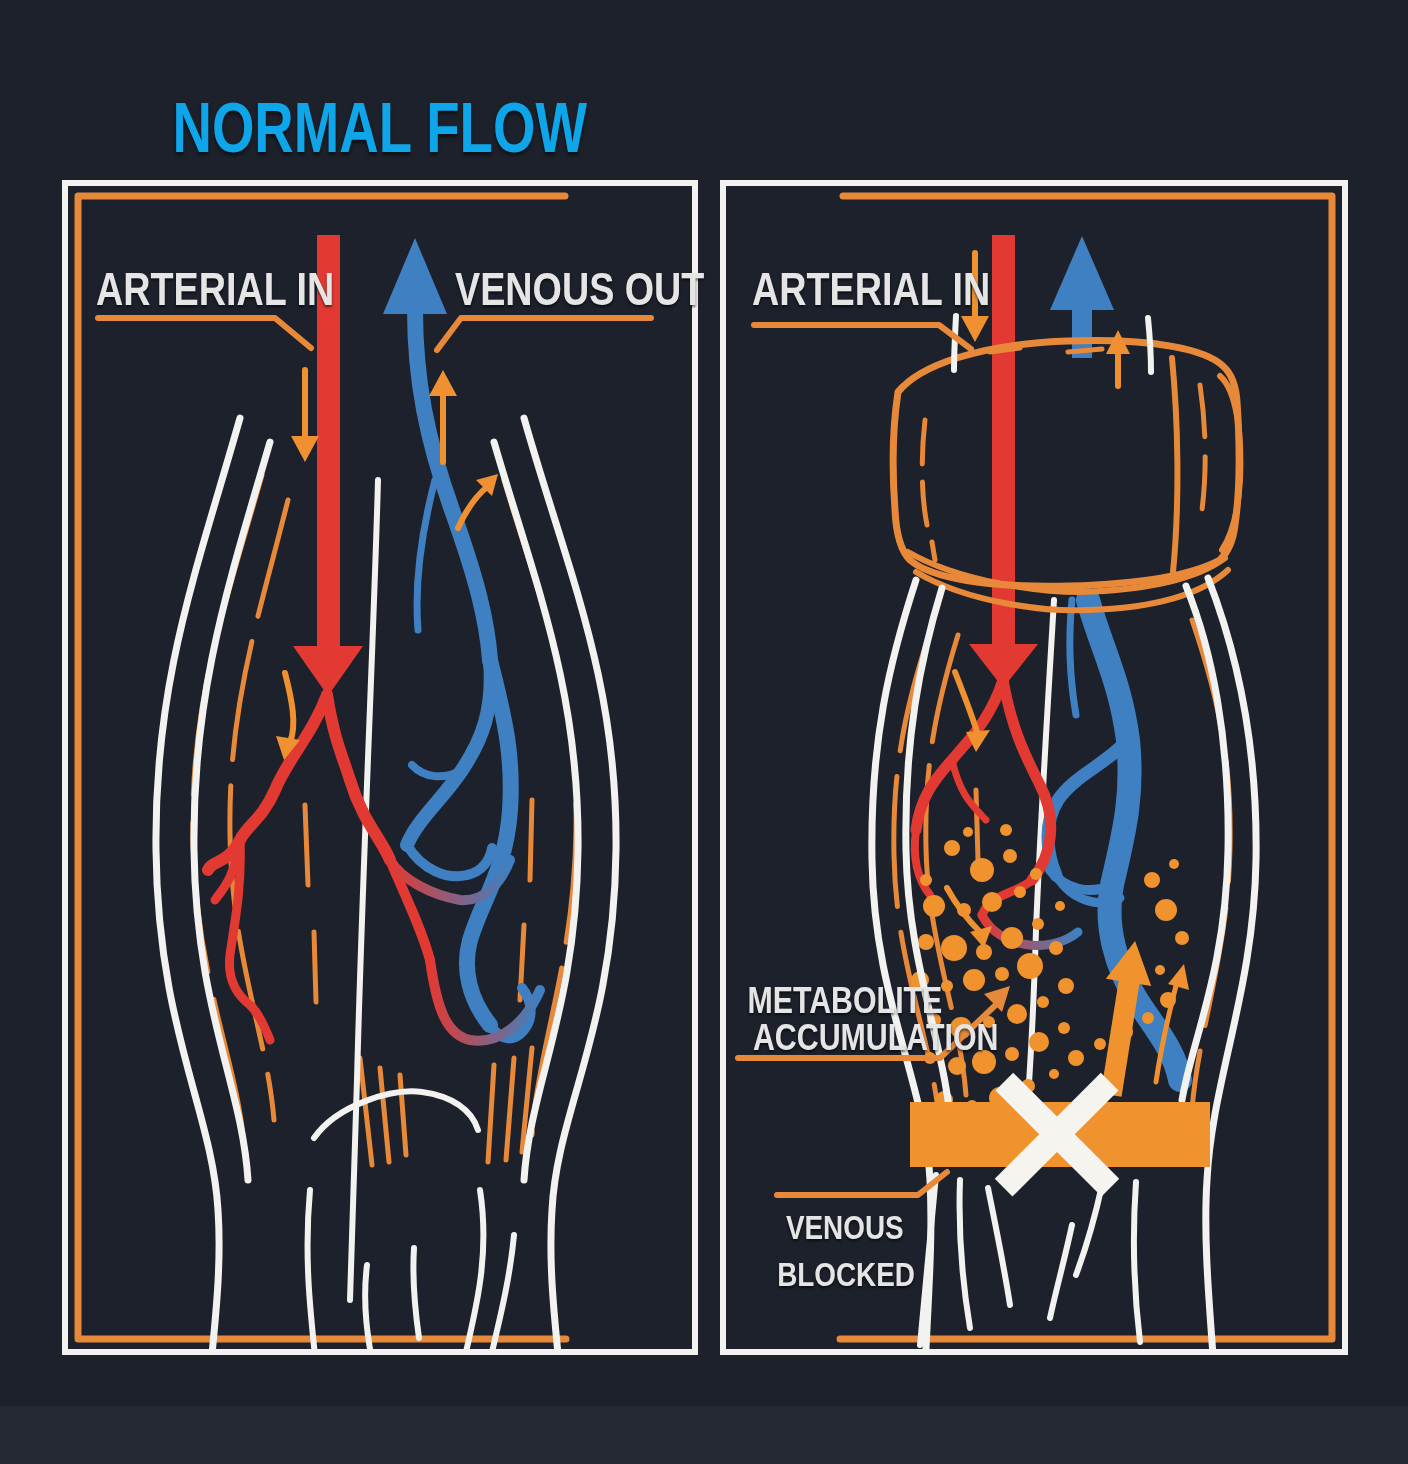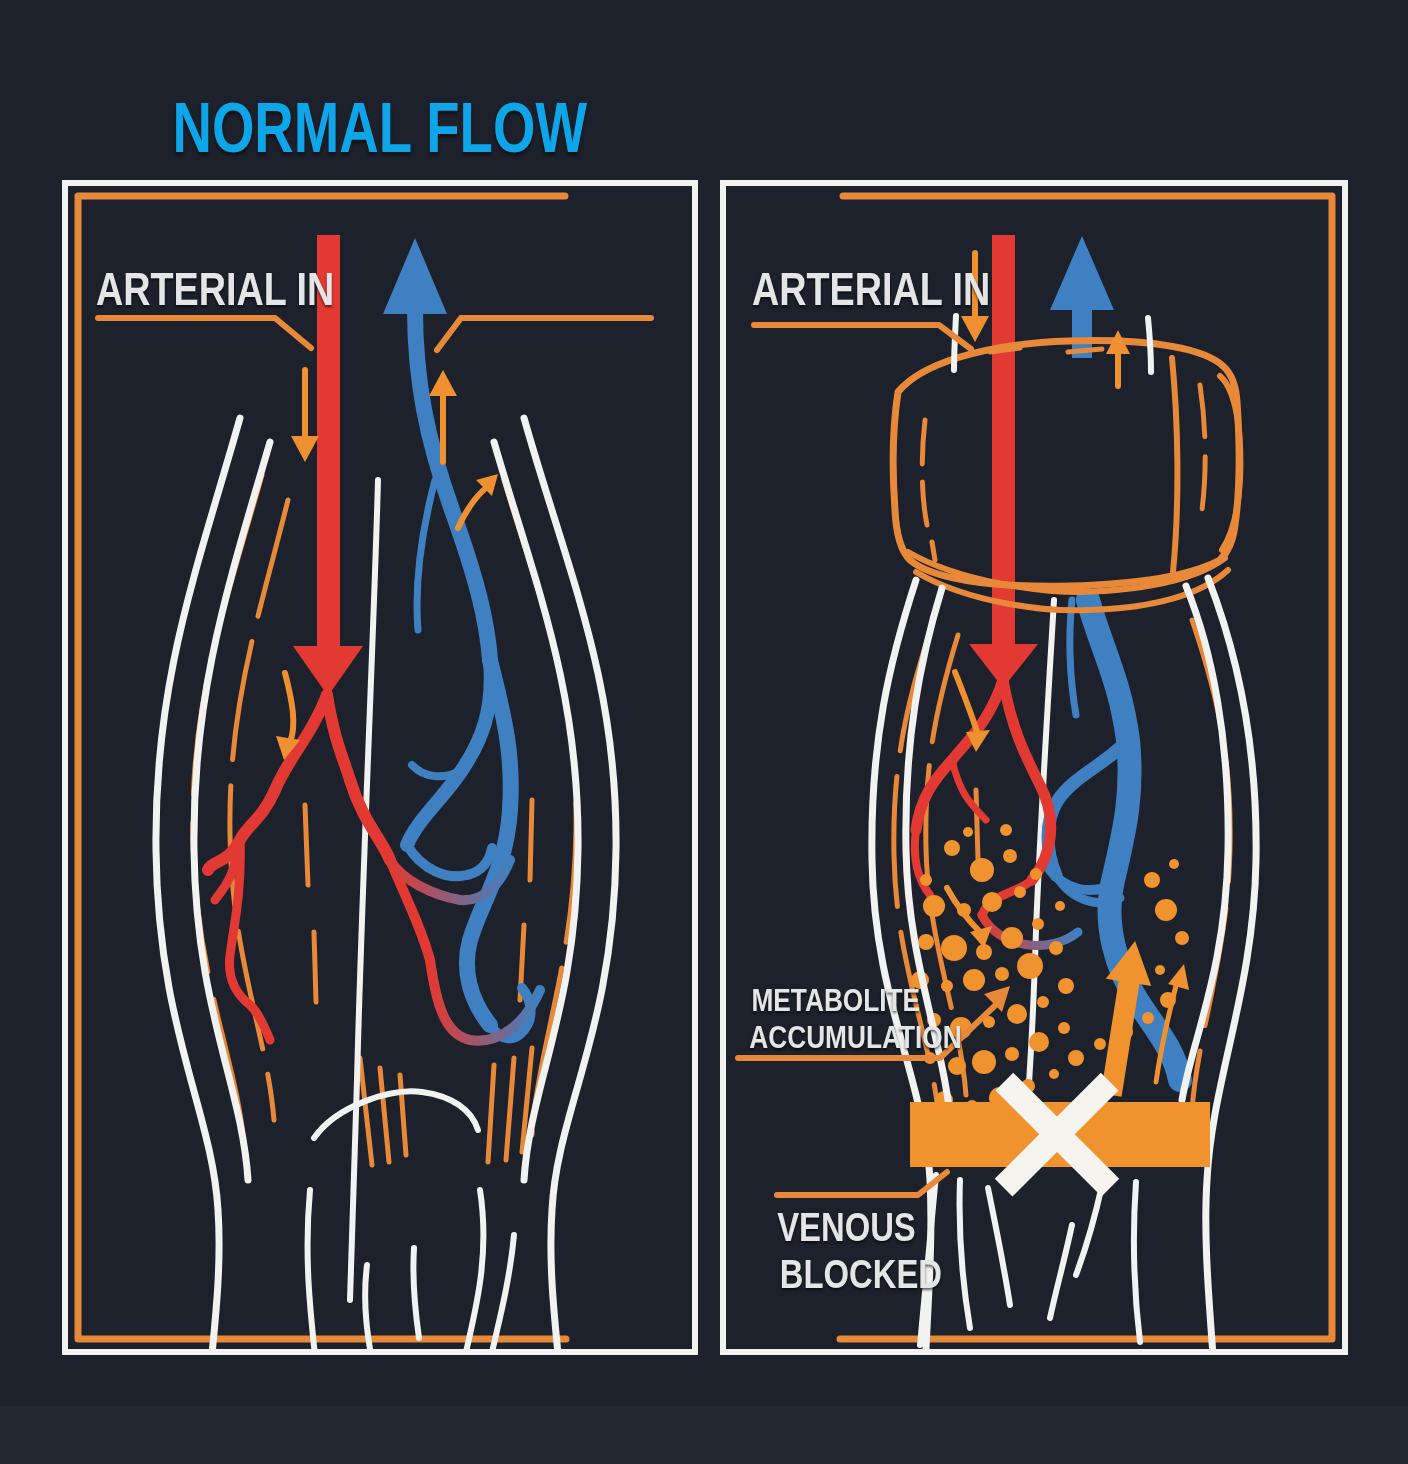--- a/index.html
+++ b/index.html
@@ -23,22 +23,22 @@
   .lbl{
     position:absolute;color:#e5e5e5;font-weight:700;white-space:nowrap;
     text-shadow:0 2px 3px rgba(0,0,0,0.6);
   }
   .lbl>span{display:inline-block;transform:scaleX(0.82);transform-origin:left center;}
   .lbl.centered{text-align:center;}
   .lbl.centered>span{transform-origin:center;}
   #label-arterial-left{left:96px;top:262px;font-size:46px;}
   #label-venous-out{left:455px;top:262px;font-size:46px;}
   #label-arterial-right{left:752px;top:262px;font-size:46px;}
-  #label-metabolite{left:726px;top:982px;width:220px;font-size:32px;line-height:37px;}
-  #label-venous-blocked{left:762px;top:1204px;width:166px;font-size:40px;line-height:47px;}
+  #label-metabolite{left:726px;top:982px;width:220px;font-size:37px;line-height:37px;}
+  #label-venous-blocked{left:762px;top:1204px;width:166px;font-size:34px;line-height:47px;}
 </style>
 </head>
 <body>
 
 <div id="canvas">
 
   <div class="title" style="left:62px;width:636px;">
     <span>NORMAL FLOW</span>
   </div>
 
@@ -311,20 +311,23 @@
       <path d="M235,492 C244,515 252,535 258,555" stroke="#ef9130" stroke-width="6"></path>
       <polygon points="246,552 270,550 256,572" fill="#ef9130" stroke="none"></polygon>
       <path d="M227,708 C238,728 250,742 260,752" stroke="#ef9130" stroke-width="6"></path>
       <polygon points="250,752 272,746 264,768" fill="#ef9130" stroke="none"></polygon>
     </g>
   </svg>
 
   <div class="lbl" id="label-arterial-left">
     <span>ARTERIAL IN</span>
   </div>
+  <div class="lbl" id="label-venous-out">
+    <span>VENOUS OUT</span>
+  </div>
   <div class="lbl" id="label-arterial-right">
     <span>ARTERIAL IN</span>
   </div>
   <div class="lbl centered" id="label-metabolite">
     <span>METABOLITE</span><br>
     <span>ACCUMULATION</span>
   </div>
   <div class="lbl centered" id="label-venous-blocked">
     <span>VENOUS</span><br>
     <span>BLOCKED</span>

